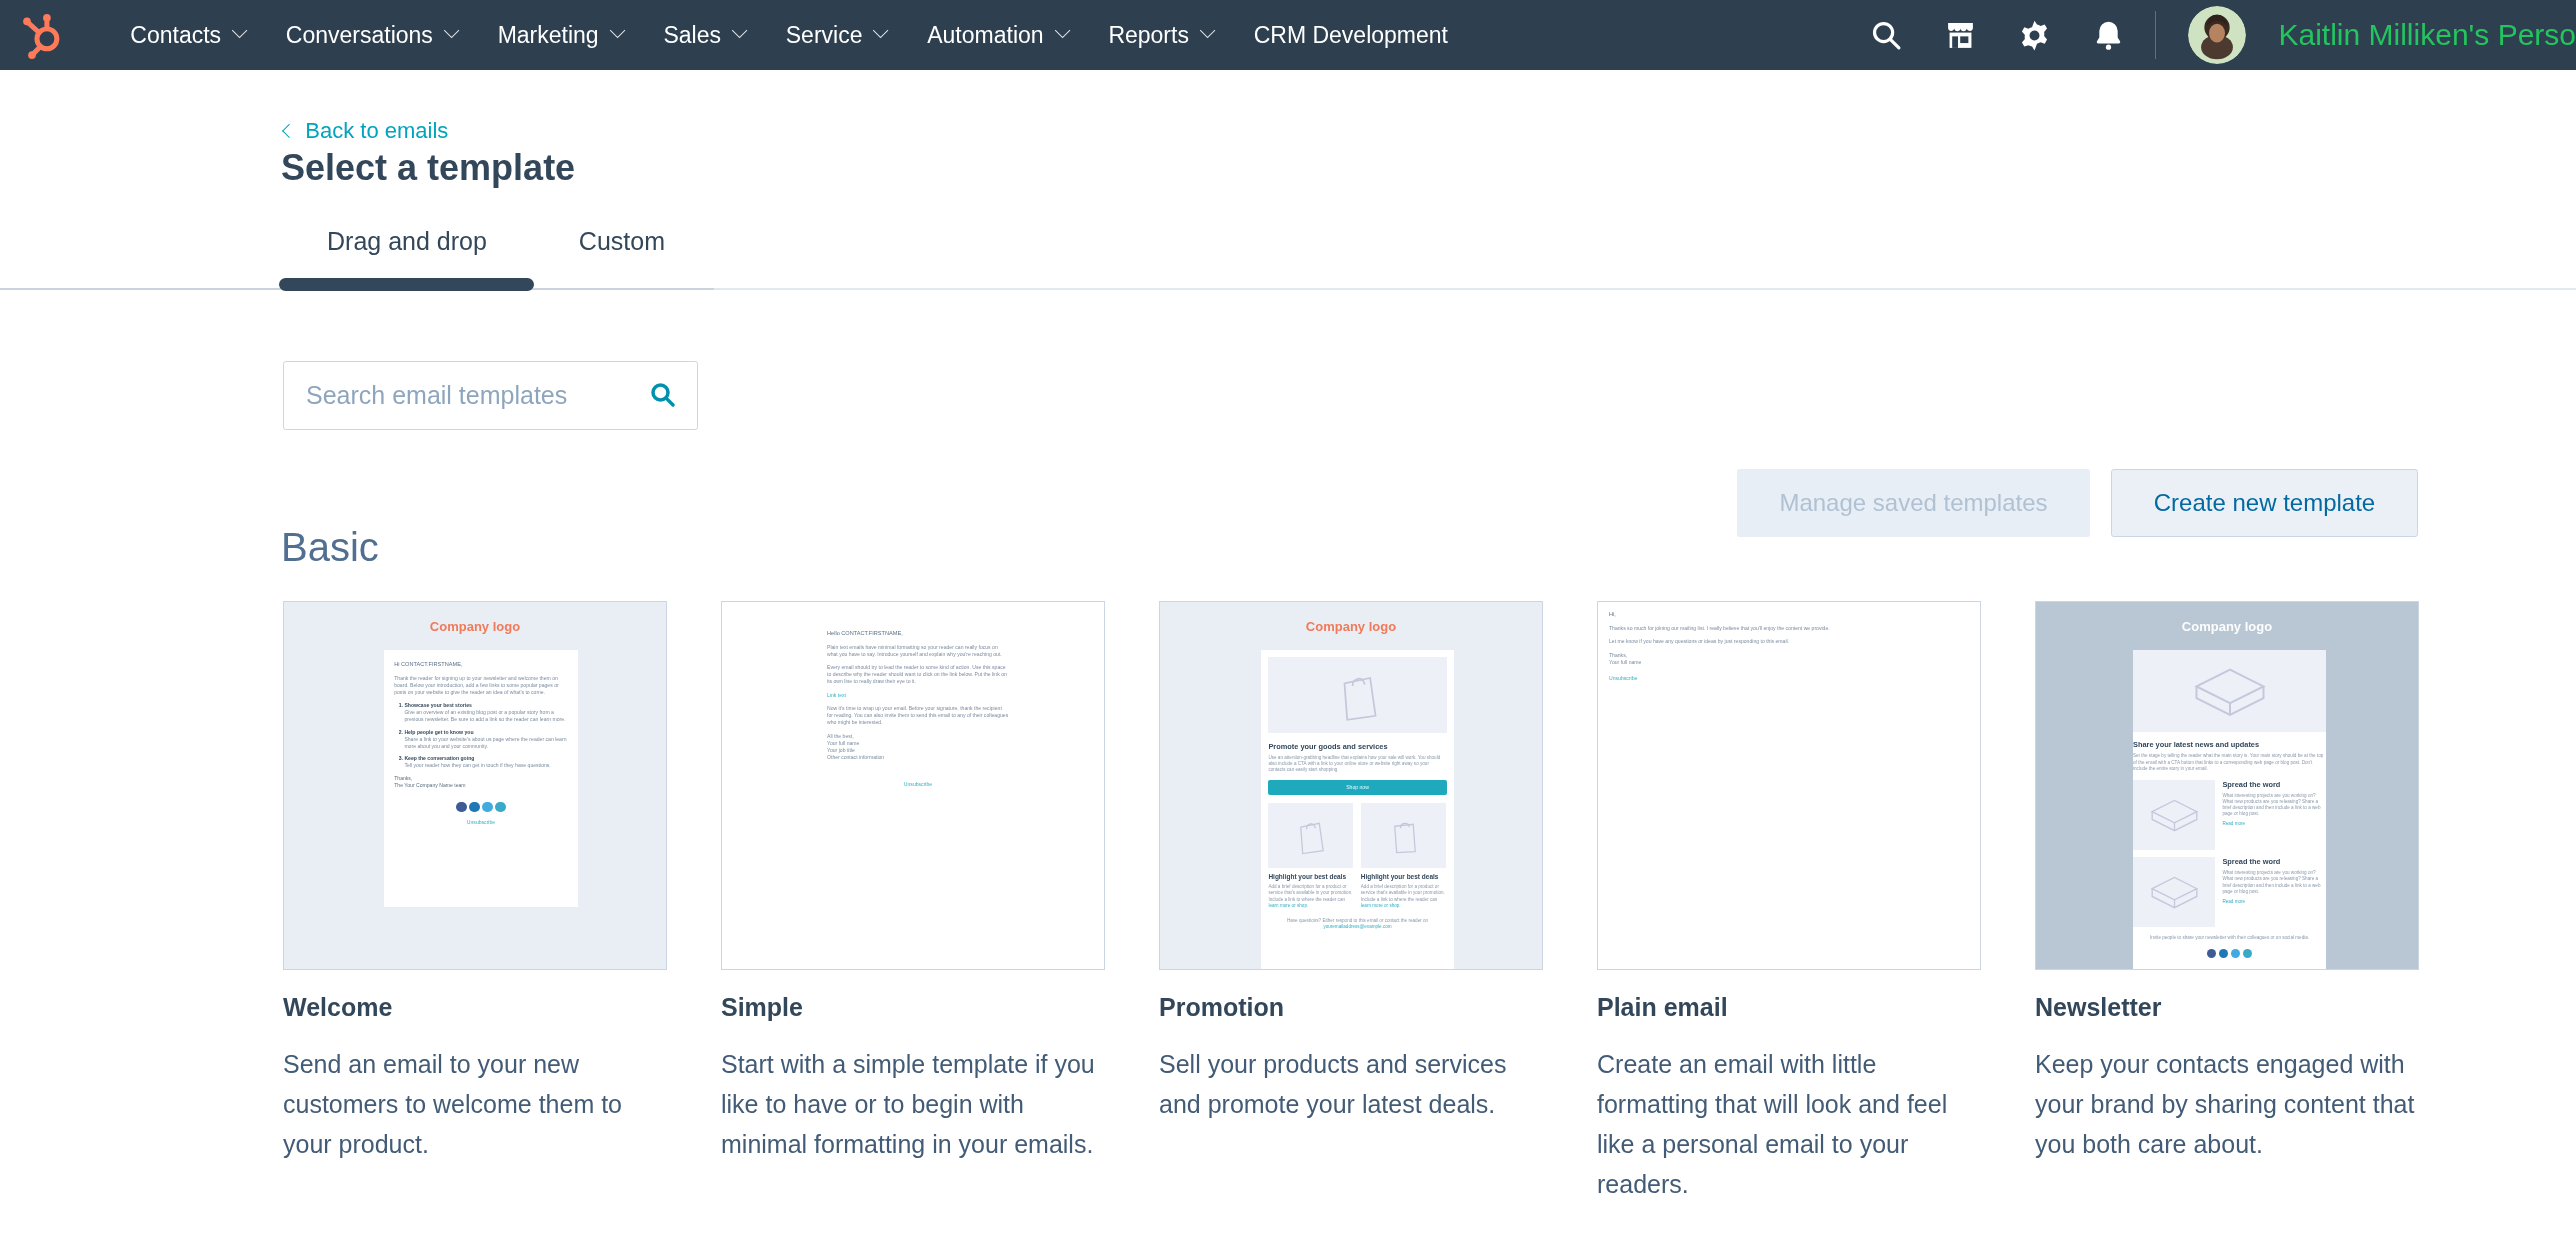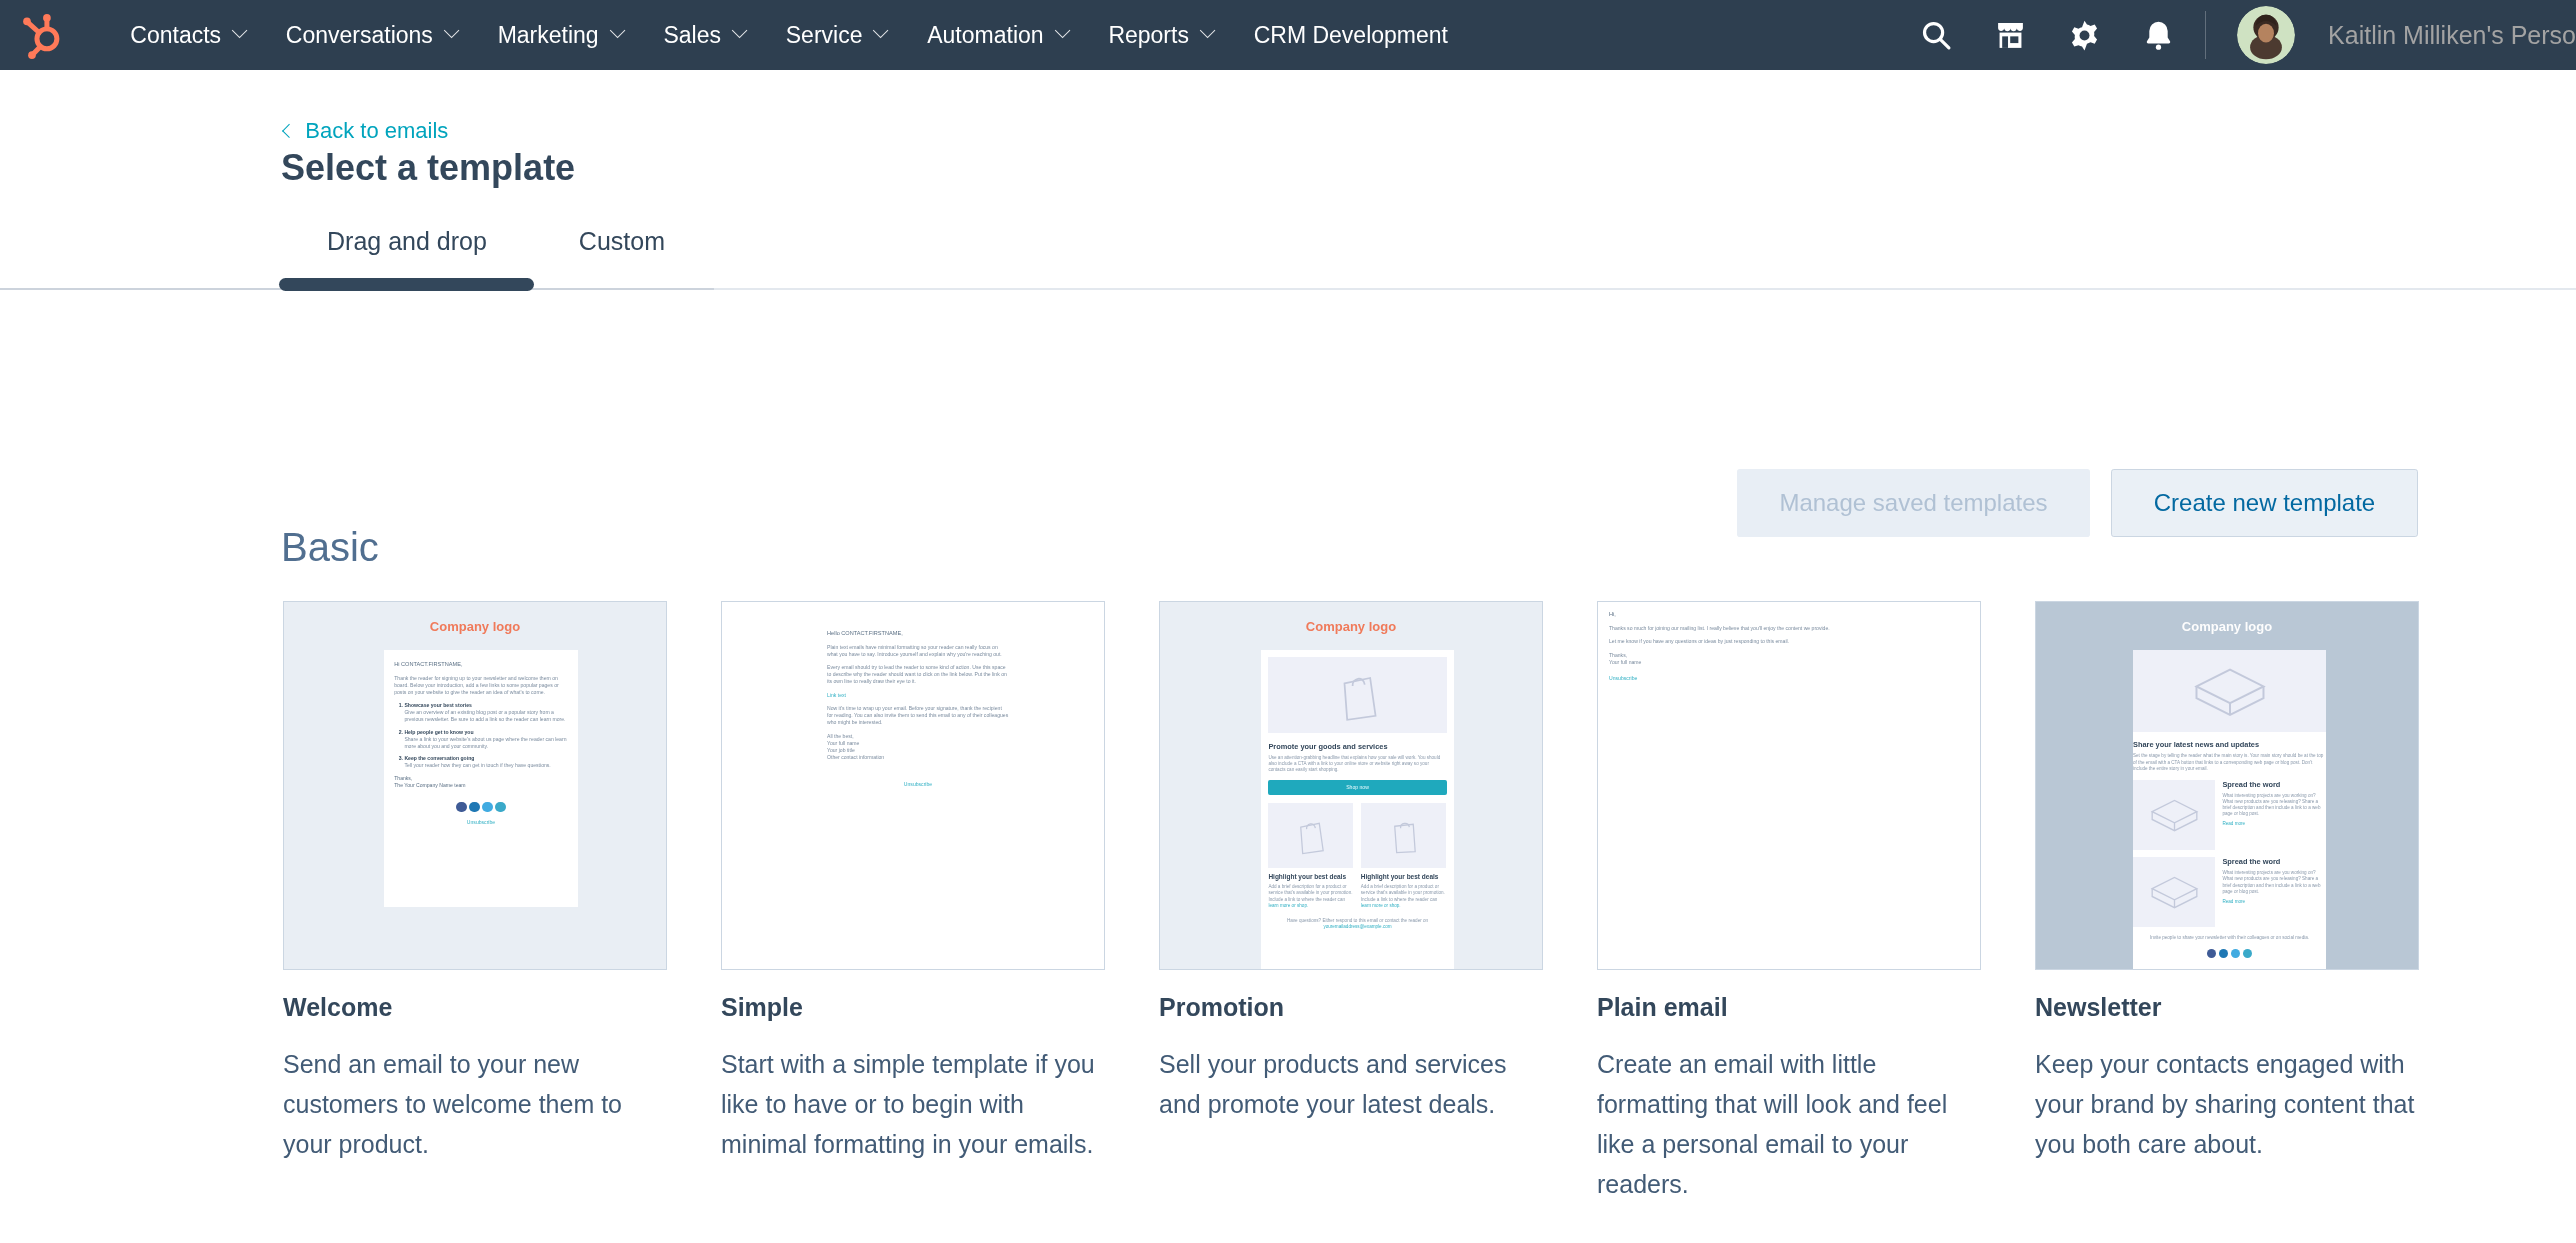--- a/index.html
+++ b/index.html
@@ -13,21 +13,21 @@
   .nav-items{display:flex;align-items:center;margin-left:41px;}
   .nav-item{display:flex;align-items:center;padding:0 21.3px;height:70px;color:#fff;
             font-size:23px;cursor:pointer;white-space:nowrap;}
   .caret{display:inline-block;width:10.2px;height:10.2px;border-right:1.9px solid rgba(255,255,255,.85);
          border-bottom:1.9px solid rgba(255,255,255,.85);transform:rotate(45deg) translateY(-2.8px);
          margin-left:11px;margin-top:-5.6px;}
   .nav-right{margin-left:auto;display:flex;align-items:center;height:70px;}
   .nav-icon{width:74px;height:70px;display:flex;align-items:center;justify-content:center;cursor:pointer;}
   .nav-divider{width:0.9px;height:48px;background:rgba(255,255,255,.25);margin:0 16.7px 0 9.3px;}
   .avatar{width:58px;height:58px;border-radius:50%;overflow:hidden;flex:0 0 auto;margin-left:15px;cursor:pointer;}
-  .account-name{color:#a3a3a3;font-size:25px;margin-left:33px;white-space:nowrap;cursor:pointer;}
+  .account-name{color:#22c55e;font-size:30px;margin-left:33px;white-space:nowrap;cursor:pointer;}
 
   
   .back-link{position:absolute;left:284px;top:118px;color:#00a4bd;font-size:22px;font-weight:500;
              display:flex;align-items:center;cursor:pointer;text-align:center;}
   .back-chevron{display:inline-block;width:9.3px;height:9.3px;border-left:1.9px solid #00a4bd;
                 border-bottom:1.9px solid #00a4bd;transform:rotate(45deg);margin-right:11px;}
   .page-title{position:absolute;left:281px;top:147px;font-size:36px;font-weight:600;color:#33475b;}
 
   .tabs{position:absolute;left:281px;top:223px;display:flex;}
   .tab{padding:0 46px;font-size:25px;color:#33475b;font-weight:500;line-height:37px;cursor:pointer;}
@@ -203,20 +203,27 @@
   <div class="page-title">Select a template</div>
 
   <div class="tabs">
     <div class="tab">Drag and drop</div>
     <div class="tab">Custom</div>
   </div>
   <div class="tabs-rule"></div>
   <div class="tabs-rule-dark"></div>
   <div class="tab-active-bar"></div>
 
+  <div class="search-wrap">
+    <input class="search-input" type="text" placeholder="Search email templates" style="">
+    <svg class="search-glyph" width="30" height="30" viewBox="0 0 24 24" fill="none" stroke="#0091ae" stroke-width="2.8" stroke-linecap="round">
+      <circle cx="10" cy="10" r="6"></circle>
+        <path d="M14.5 14.5 L20 20"></path>
+    </svg>
+  </div>
 
   <button class="btn btn-manage" disabled="">Manage saved templates</button>
   <button class="btn btn-create">Create new template</button>
 
   <div class="section-title">Basic</div>
 
   <div class="cards">
 
     <div class="card">
       <div class="thumb thumb-tint">

